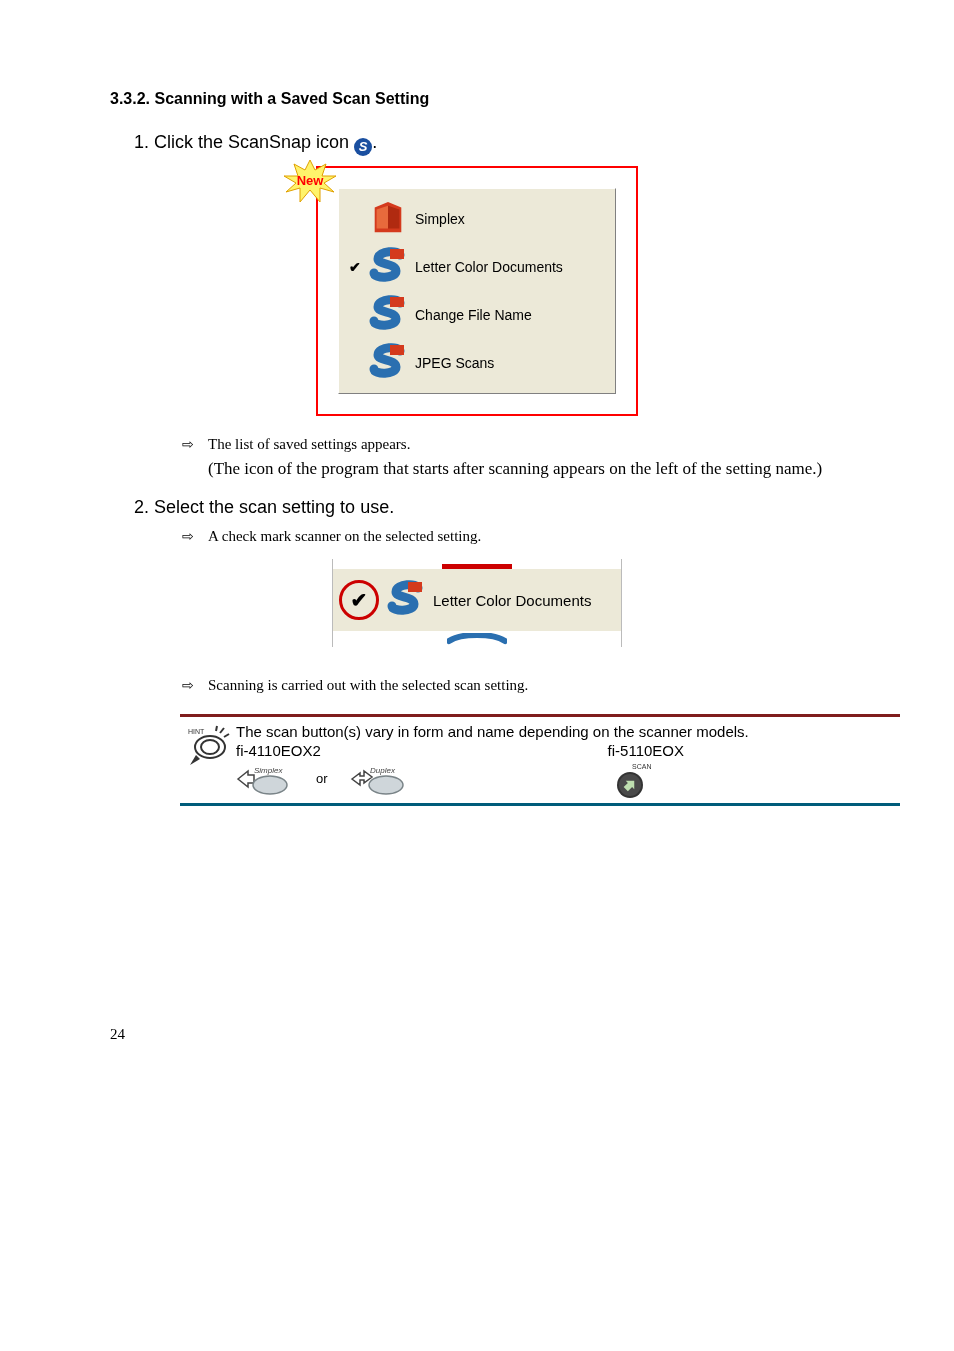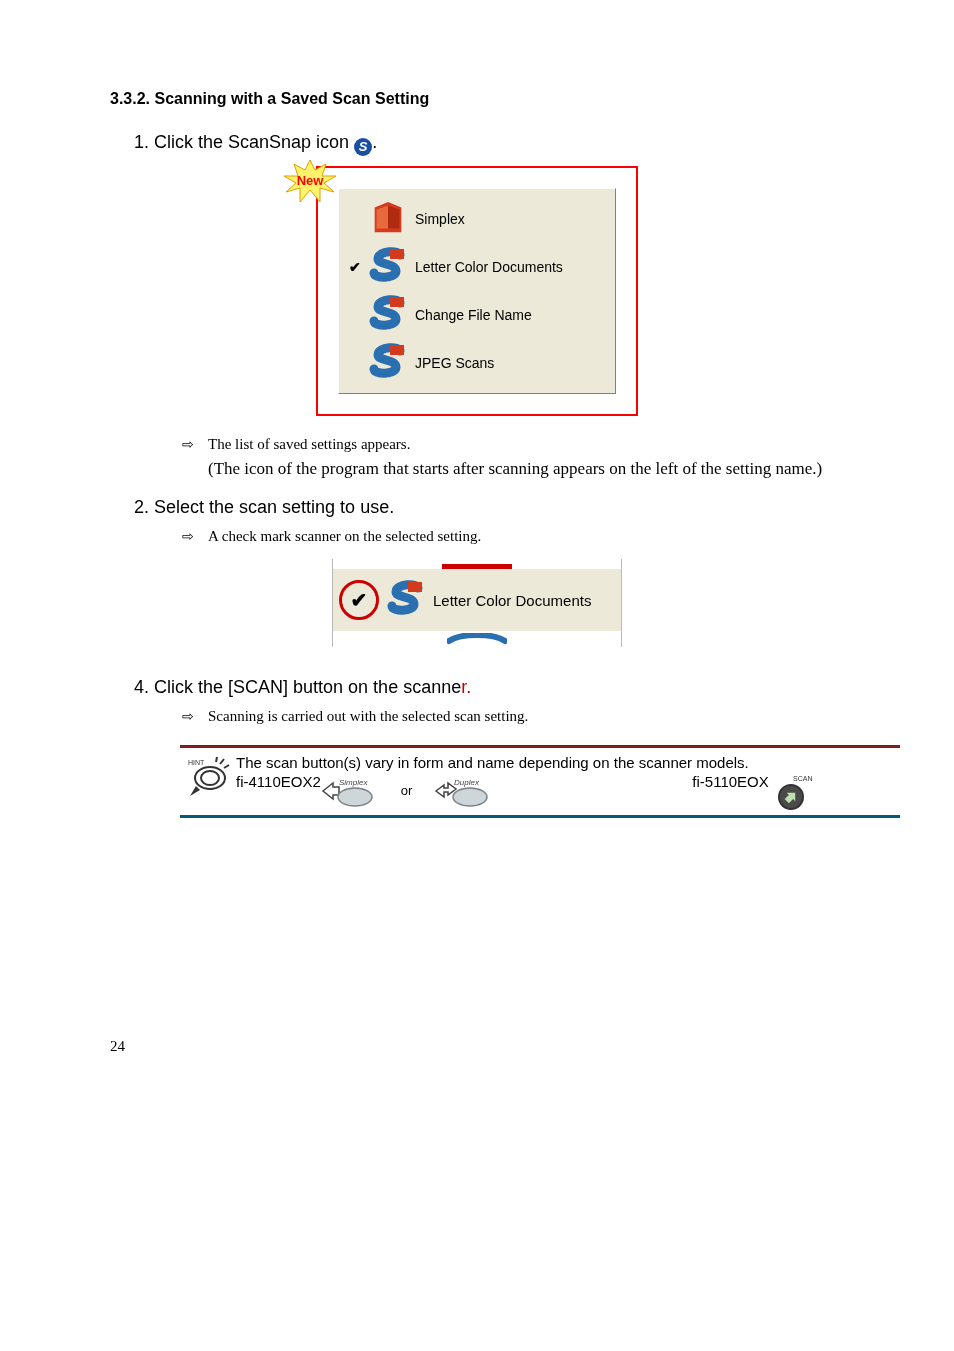--- a/index.html
+++ b/index.html
@@ -186,21 +186,21 @@
   .hint-row1 {
     margin-bottom: 2px;
   }
   .hint-models {
     display: flex;
     align-items: flex-start;
     gap: 40px;
   }
   .hint-model {
     display: flex;
-    flex-direction: row;
+    flex-direction: column;
     align-items: flex-start;
   }
   .hint-model .model-label {
     font-size: 15px;
     margin-bottom: 2px;
   }
   .button-row {
     display: flex;
     align-items: center;
     gap: 22px;
@@ -312,23 +312,20 @@
       </div>
       <div class="selected-bottom">
         <svg width="60" height="12" viewBox="0 0 60 12">
           <path d="M2 8 C 8 4 18 2 30 2 C 42 2 52 4 58 8" fill="none" stroke="#2a6fb0" stroke-width="6" stroke-linecap="round"></path>
         </svg>
       </div>
     </div>
   </div>
 
 
-  <div class="step-line red-part">
-    <span>4.  Click the [SCAN] button on the scanne</span><span class="red">r.</span>
-  </div>
 
   <div class="sub-bullets">
     <div class="sub-line">
       <span class="arrow">⇨</span>
       <span>Scanning is carried out with the selected scan setting.</span>
     </div>
   </div>
 
   <div class="hint-box">
     <div class="hint-icon-col">

